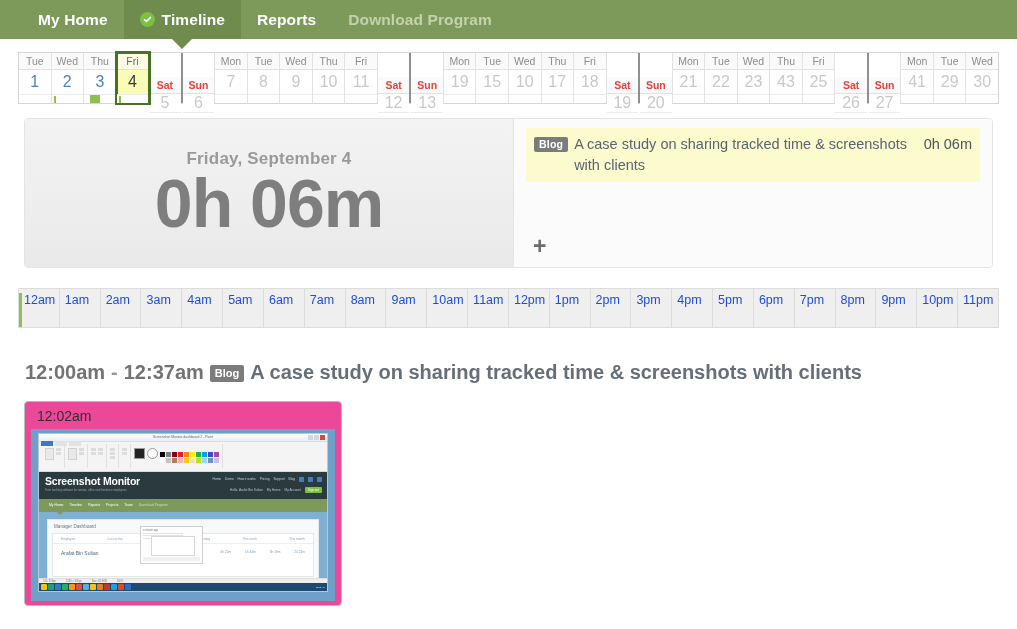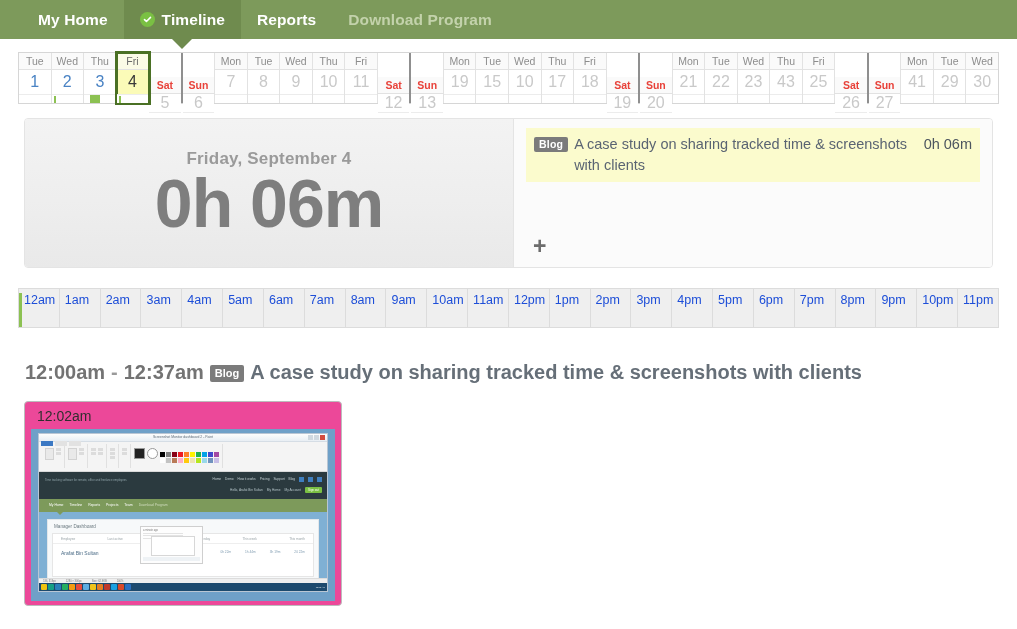--- a/index.html
+++ b/index.html
@@ -693,20 +693,21 @@
               <i style="background: rgb(181, 230, 29);"></i>
               <i style="background: rgb(153, 217, 234);"></i>
               <i style="background: rgb(112, 146, 190);"></i>
               <i style="background: rgb(200, 191, 231);"></i>
             </span>
         </span>
       </div>
 
       <div class="mw-body">
         <div class="sm-header">
+          <div class="sm-logo">Screenshot Monitor</div>
           <div class="sm-tag">Time tracking software for remote, office and freelance employees</div>
           <div class="sm-navlinks" id="siteNav">
               <b>Home</b>
               <b>Demo</b>
               <b>How it works</b>
               <b>Pricing</b>
               <b>Support</b>
               <b>Blog</b>
               <span class="sq" style="background: rgb(63, 127, 191);"></span>
               <span class="sq" style="background: rgb(63, 127, 191);"></span>

